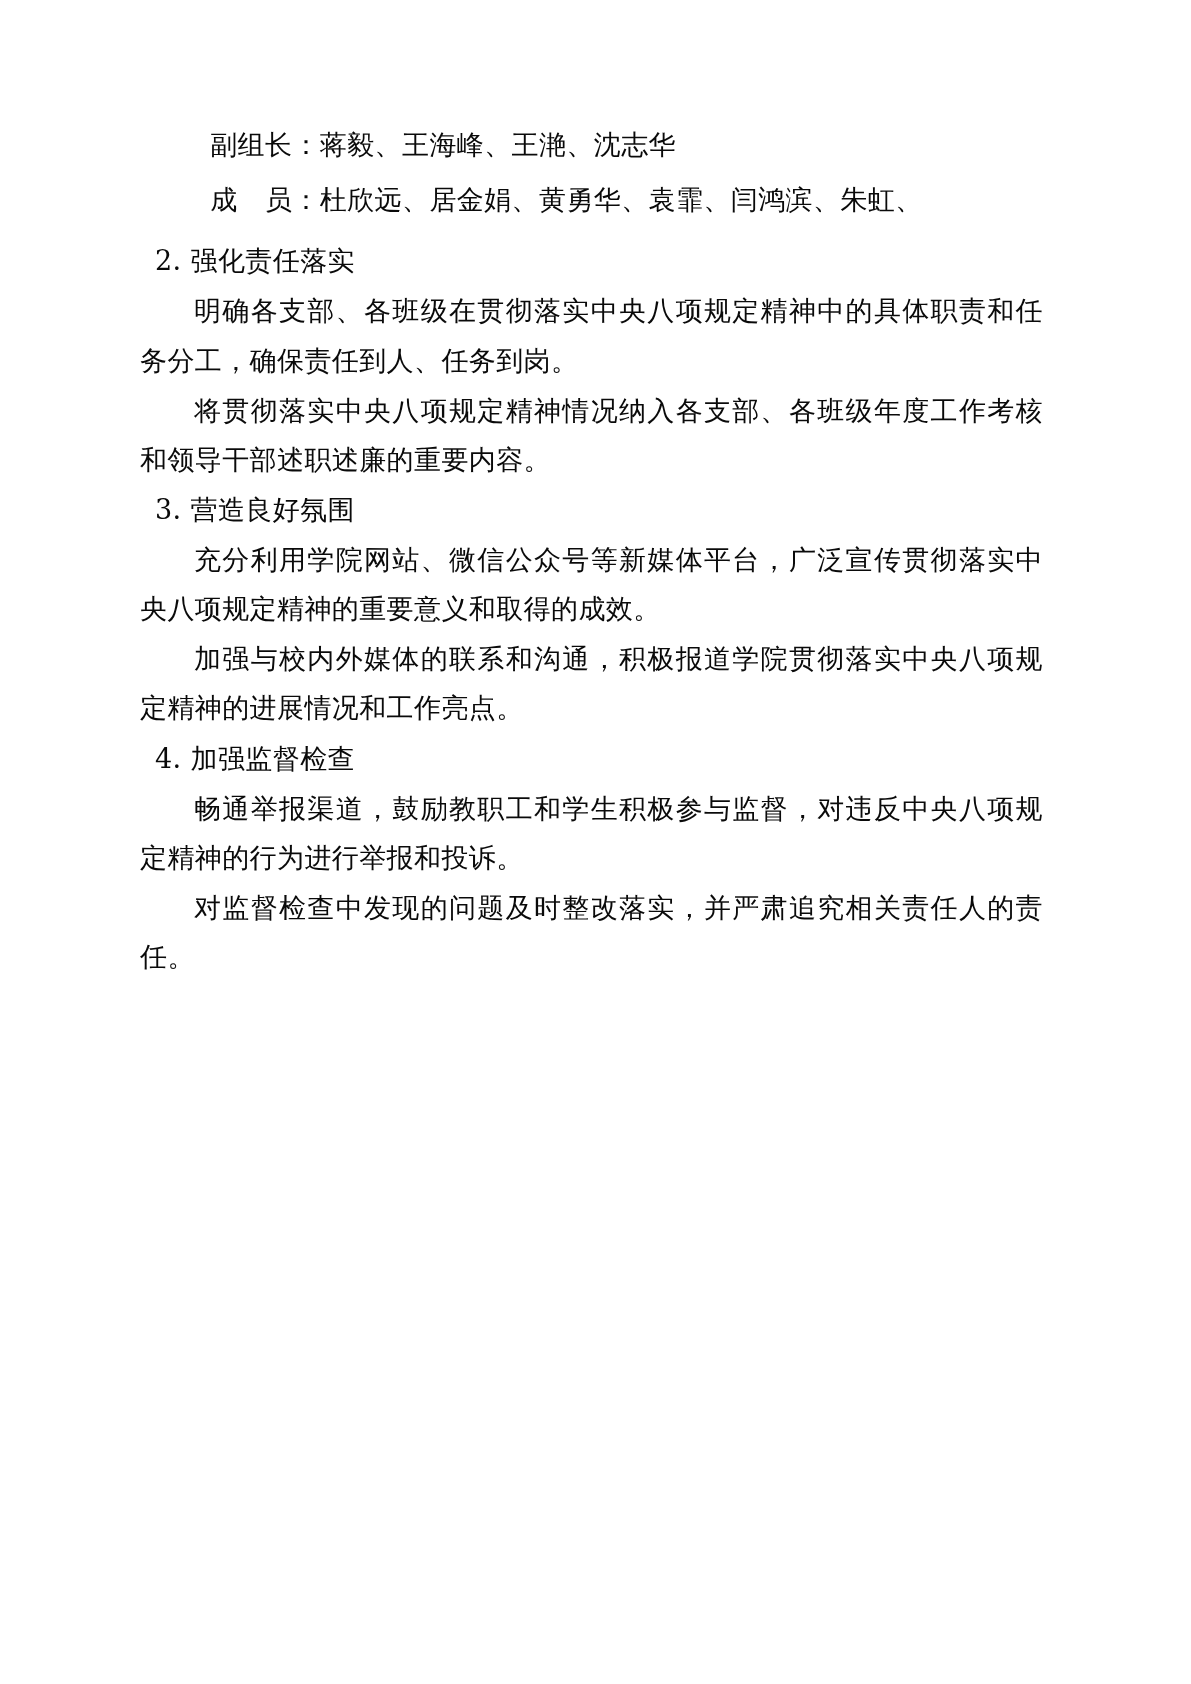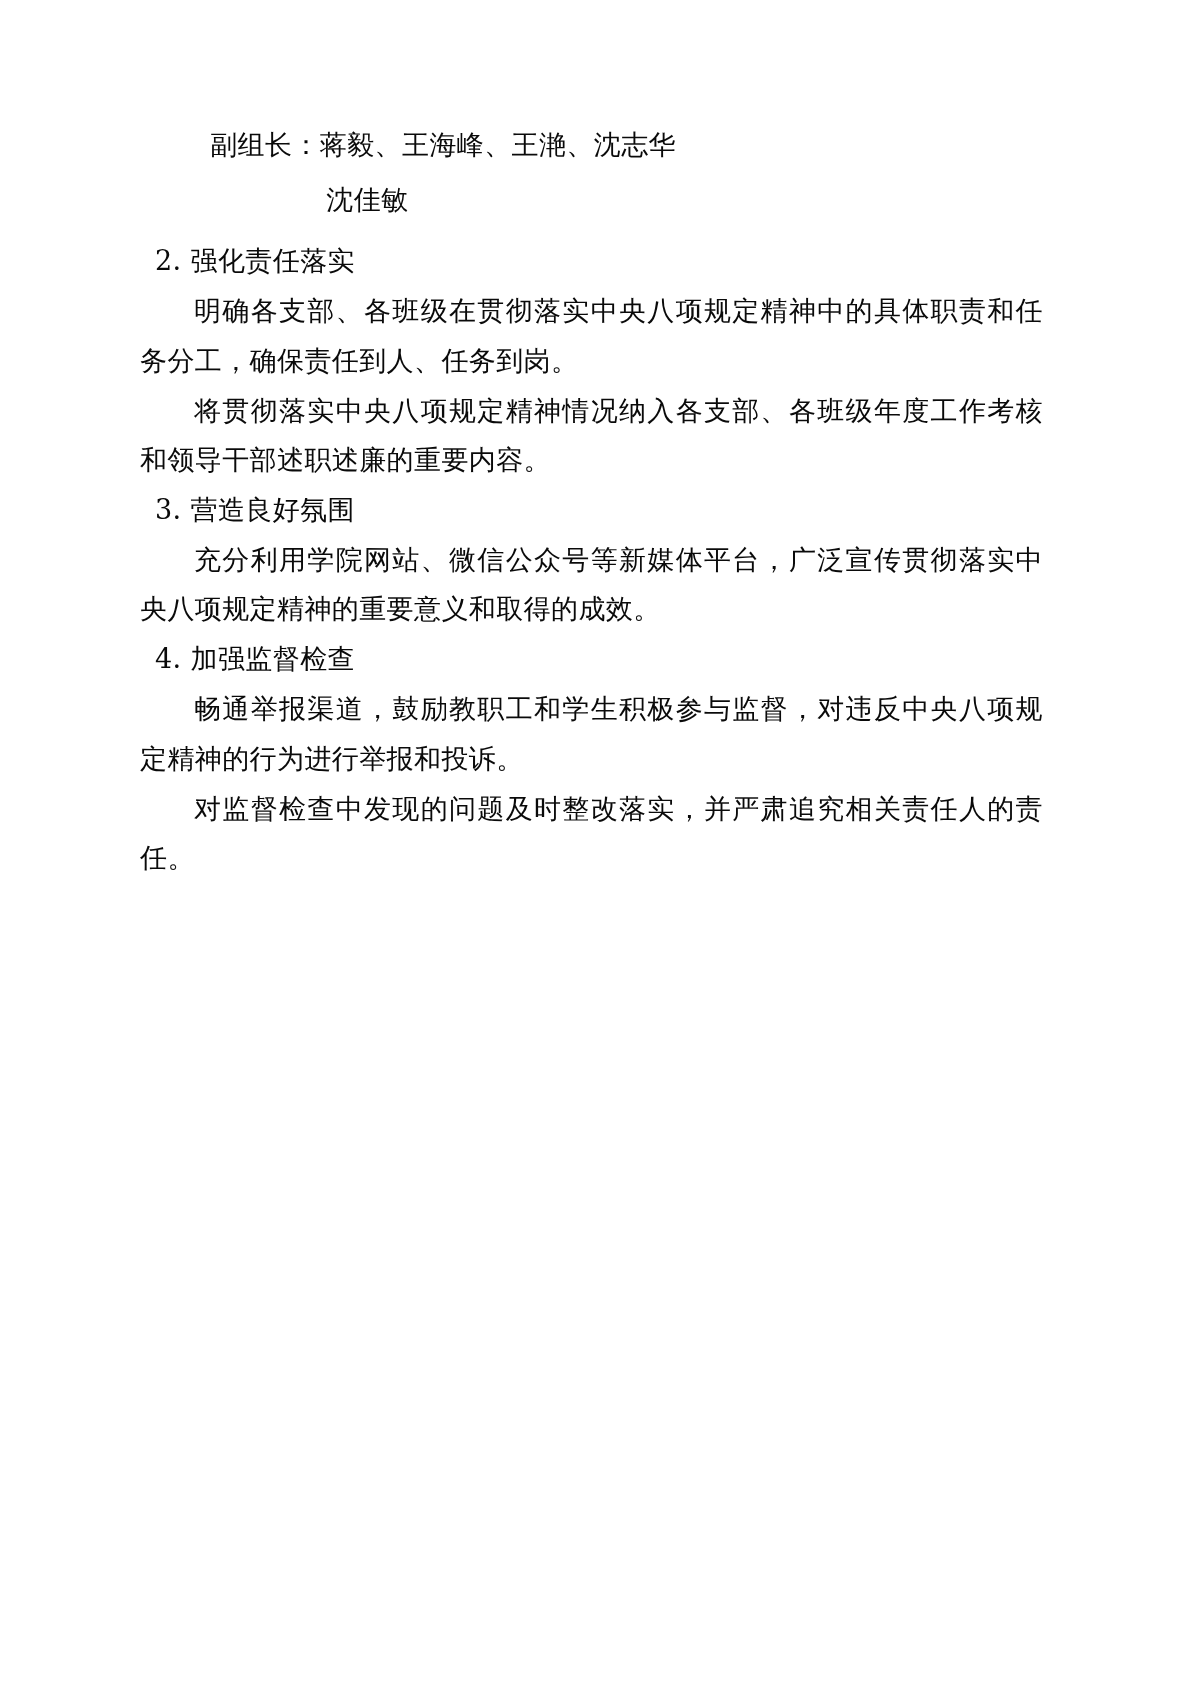--- a/index.html
+++ b/index.html
@@ -50,36 +50,37 @@
   .spacer-sm { height: 6px; }
 </style>
 </head>
 <body>
 
 <div class="page">
   <div class="body-text">
 
     <p class="roster-line">副组长：蒋毅、王海峰、王滟、沈志华</p>
 
+    <p class="roster-line">成　员：杜欣远、居金娟、黄勇华、袁霏、闫鸿滨、朱虹、</p>
 
-    <p class="roster-cont">沈佳敏</p>
 
     <div class="spacer-sm"></div>
 
     <p class="para heading">2. 强化责任落实</p>
 
     <p class="para indent-2">明确各支部、各班级在贯彻落实中央八项规定精神中的具体职责和任务分工，确保责任到人、任务到岗。</p>
 
     <p class="para indent-2">将贯彻落实中央八项规定精神情况纳入各支部、各班级年度工作考核和领导干部述职述廉的重要内容。</p>
 
     <p class="para heading">3. 营造良好氛围</p>
 
     <p class="para indent-2">充分利用学院网站、微信公众号等新媒体平台，广泛宣传贯彻落实中央八项规定精神的重要意义和取得的成效。</p>
 
 
+    <p class="para indent-2">加强与校内外媒体的联系和沟通，积极报道学院贯彻落实中央八项规定精神的进展情况和工作亮点。</p>
 
     <p class="para heading">4. 加强监督检查</p>
 
 
     <p class="para indent-2">畅通举报渠道，鼓励教职工和学生积极参与监督，对违反中央八项规定精神的行为进行举报和投诉。</p>
 
     <p class="para indent-2">对监督检查中发现的问题及时整改落实，并严肃追究相关责任人的责任。</p>
 
   </div>
 </div>

